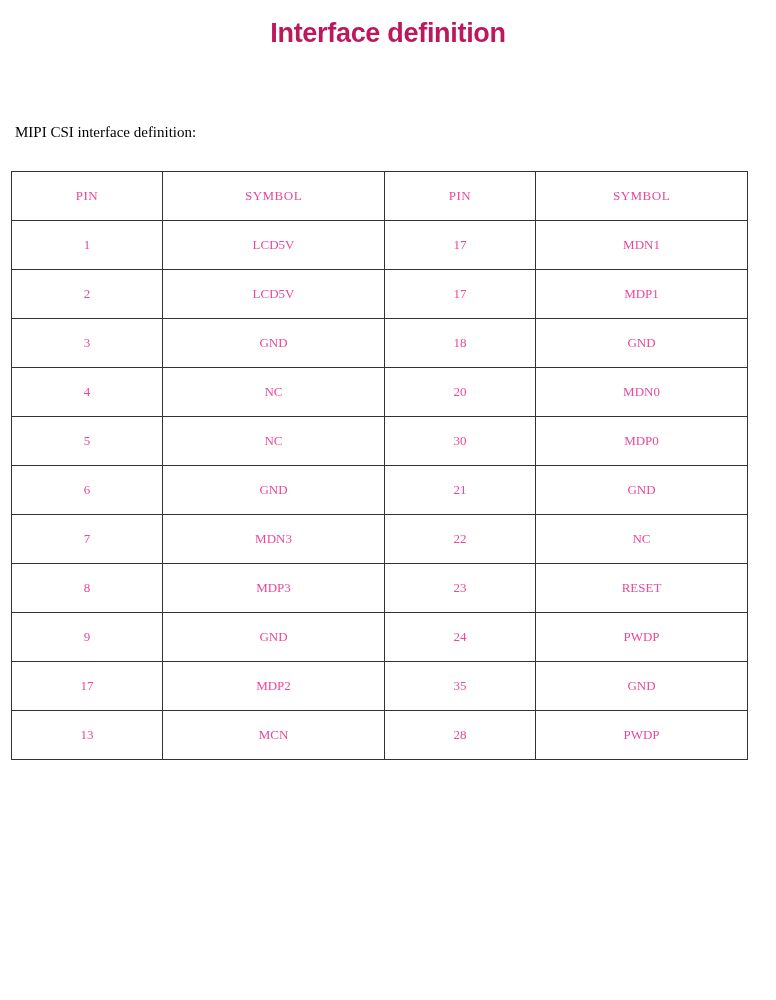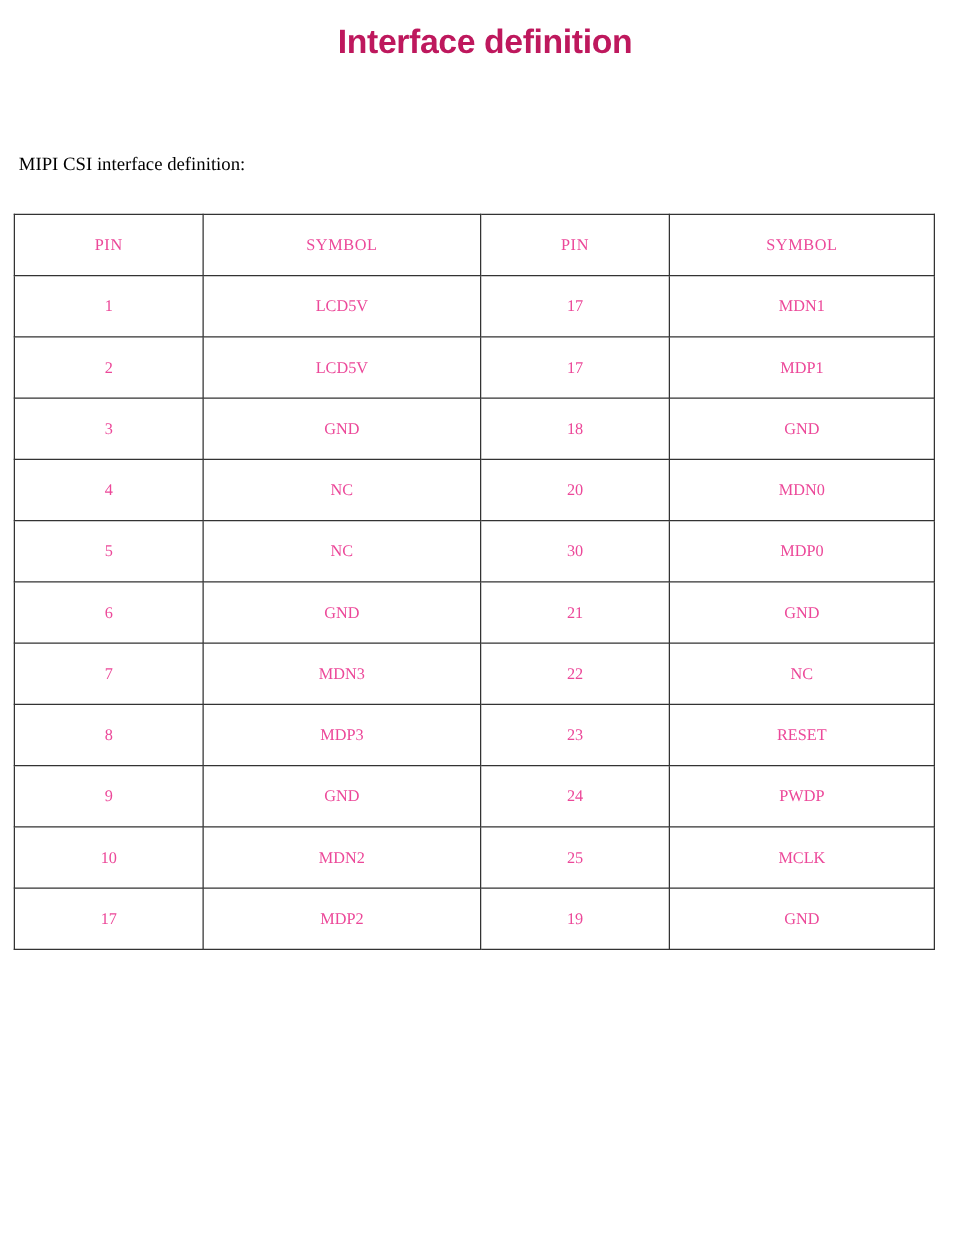--- a/index.html
+++ b/index.html
@@ -95,25 +95,25 @@
         <td>23</td>
         <td>RESET</td>
       </tr>
       <tr>
         <td>9</td>
         <td>GND</td>
         <td>24</td>
         <td>PWDP</td>
       </tr>
       <tr>
-        <td>10</td>
-        <td>MDN2</td>
-        <td>25</td>
-        <td>MCLK</td>
+        <td>17</td>
+        <td>MDP2</td>
+        <td>35</td>
+        <td>GND</td>
       </tr>
       <tr>
-        <td>17</td>
-        <td>MDP2</td>
-        <td>19</td>
-        <td>GND</td>
+        <td>13</td>
+        <td>MCN</td>
+        <td>28</td>
+        <td>PWDP</td>
       </tr>
     </tbody>
 </table>
 
 </body></html>

